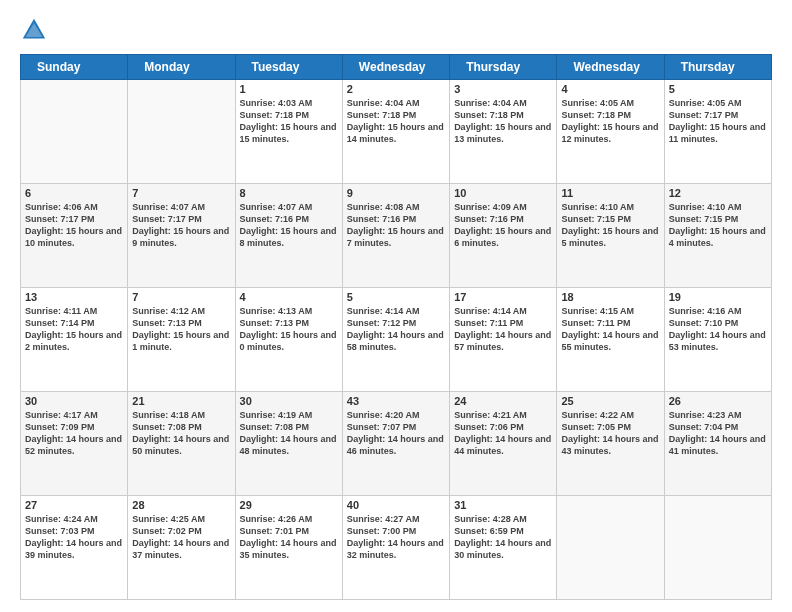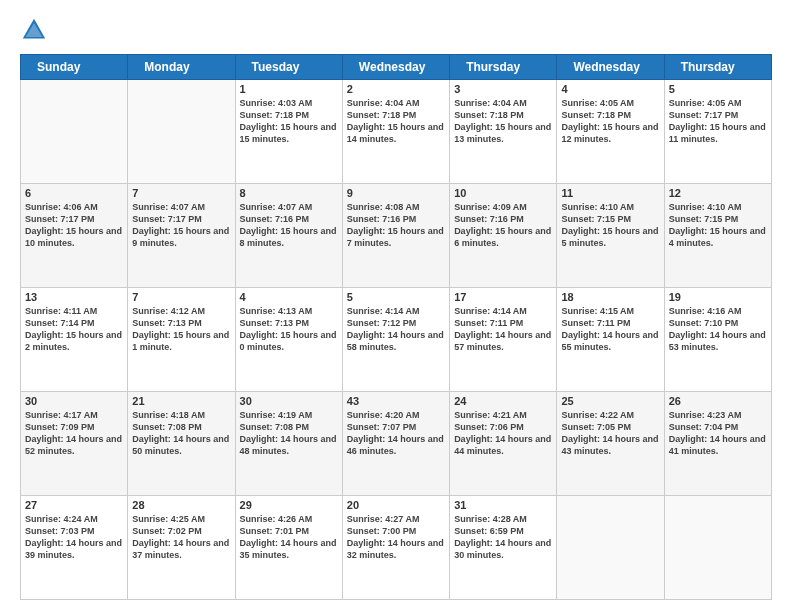--- a/index.html
+++ b/index.html
@@ -262,21 +262,21 @@
           </td>
           <td>
             <span class="day-number">28</span>
             <div class="day-info">Sunrise: 4:25 AM<br>Sunset: 7:02 PM<br>Daylight: 14 hours and 37 minutes.</div>
           </td>
           <td>
             <span class="day-number">29</span>
             <div class="day-info">Sunrise: 4:26 AM<br>Sunset: 7:01 PM<br>Daylight: 14 hours and 35 minutes.</div>
           </td>
           <td>
-            <span class="day-number">20</span>
+            <span class="day-number">40</span>
             <div class="day-info">Sunrise: 4:27 AM<br>Sunset: 7:00 PM<br>Daylight: 14 hours and 32 minutes.</div>
           </td>
           <td>
             <span class="day-number">31</span>
             <div class="day-info">Sunrise: 4:28 AM<br>Sunset: 6:59 PM<br>Daylight: 14 hours and 30 minutes.</div>
           </td>
           <td class="empty-cell"></td>
           <td class="empty-cell"></td>
         </tr>
       </tbody>

